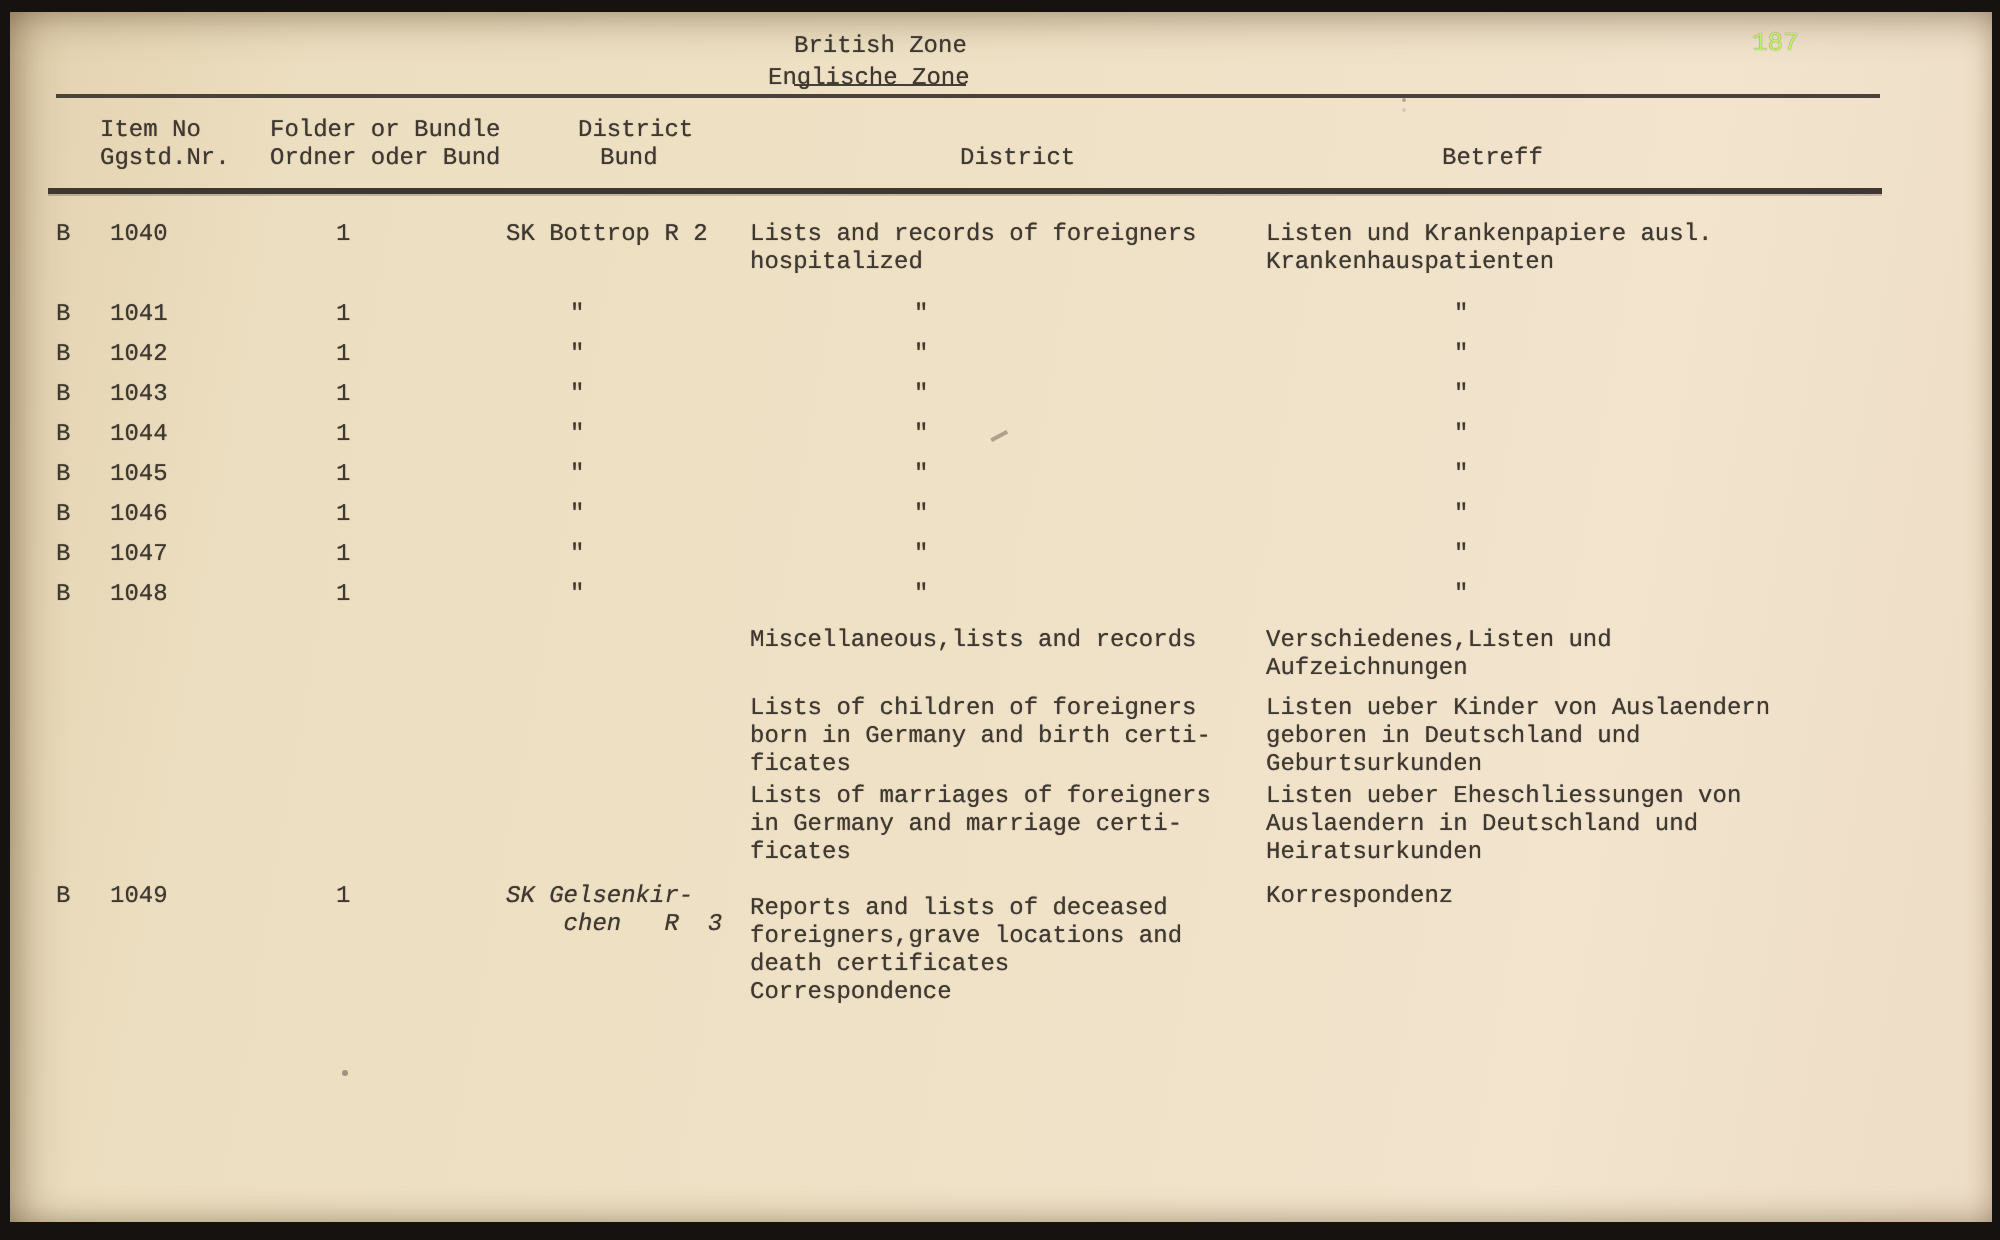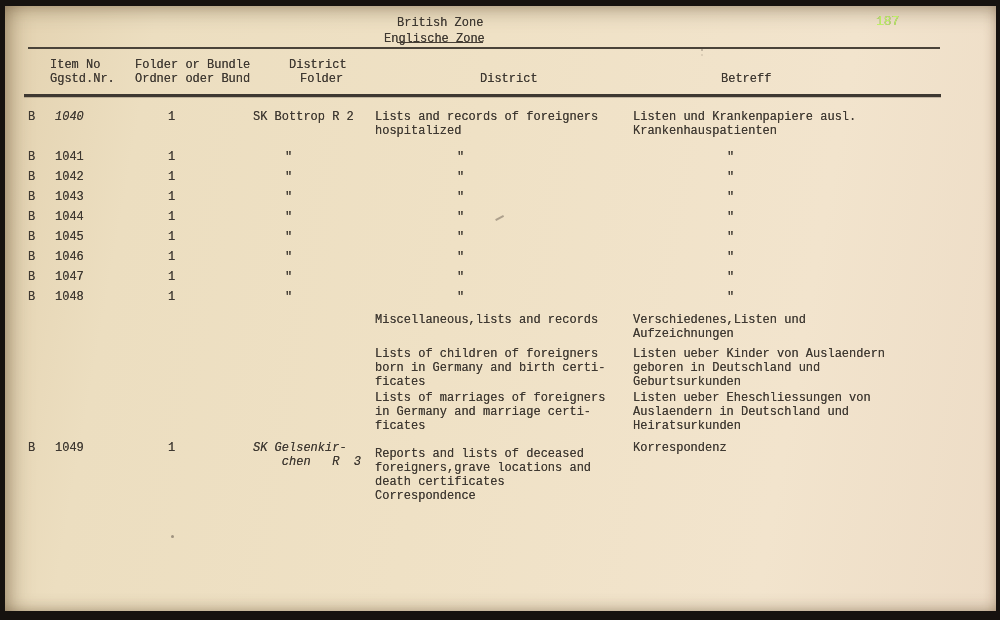--- a/index.html
+++ b/index.html
@@ -44,30 +44,30 @@
   <div class="txt title-en">British Zone</div>
   <div class="txt title-de">Englische Zone</div>
 
   <div class="rule rule-top"></div>
 
   <div class="txt hdr1 h-item">Item No</div>
   <div class="txt hdr2 h-item">Ggstd.Nr.</div>
   <div class="txt hdr1 h-folder">Folder or Bundle</div>
   <div class="txt hdr2 h-folder">Ordner oder Bund</div>
   <div class="txt hdr1 h-kreis1">District</div>
-  <div class="txt hdr2 h-kreis2">Folder</div>
+  <div class="txt hdr2 h-kreis2">Bund</div>
   <div class="txt hdr2 h-district">District</div>
   <div class="txt hdr2 h-betreff">Betreff</div>
 
   <div class="rule rule-heavy"></div>
 
   <div>
       <div class="trow" style="top: 110px;">
         <div class="cell" style="left: 28px;">B</div>
-        <div class="cell" style="left: 55px; font-style: italic;">1040</div>
+        <div class="cell" style="left: 55px;">1040</div>
         <div class="cell" style="left: 168px;">1</div>
         <div class="cell" style="left: 253px;"><div class="para">SK Bottrop R 2</div></div>
         <div class="cell" style="left: 375px;"><div class="para">Lists and records of foreigners
 hospitalized</div></div>
         <div class="cell" style="left: 633px;"><div class="para">Listen und Krankenpapiere ausl.
 Krankenhauspatienten</div></div>
       </div>
       <div class="trow" style="top: 150px;">
         <div class="cell" style="left: 28px;">B</div>
         <div class="cell" style="left: 55px;">1041</div>

